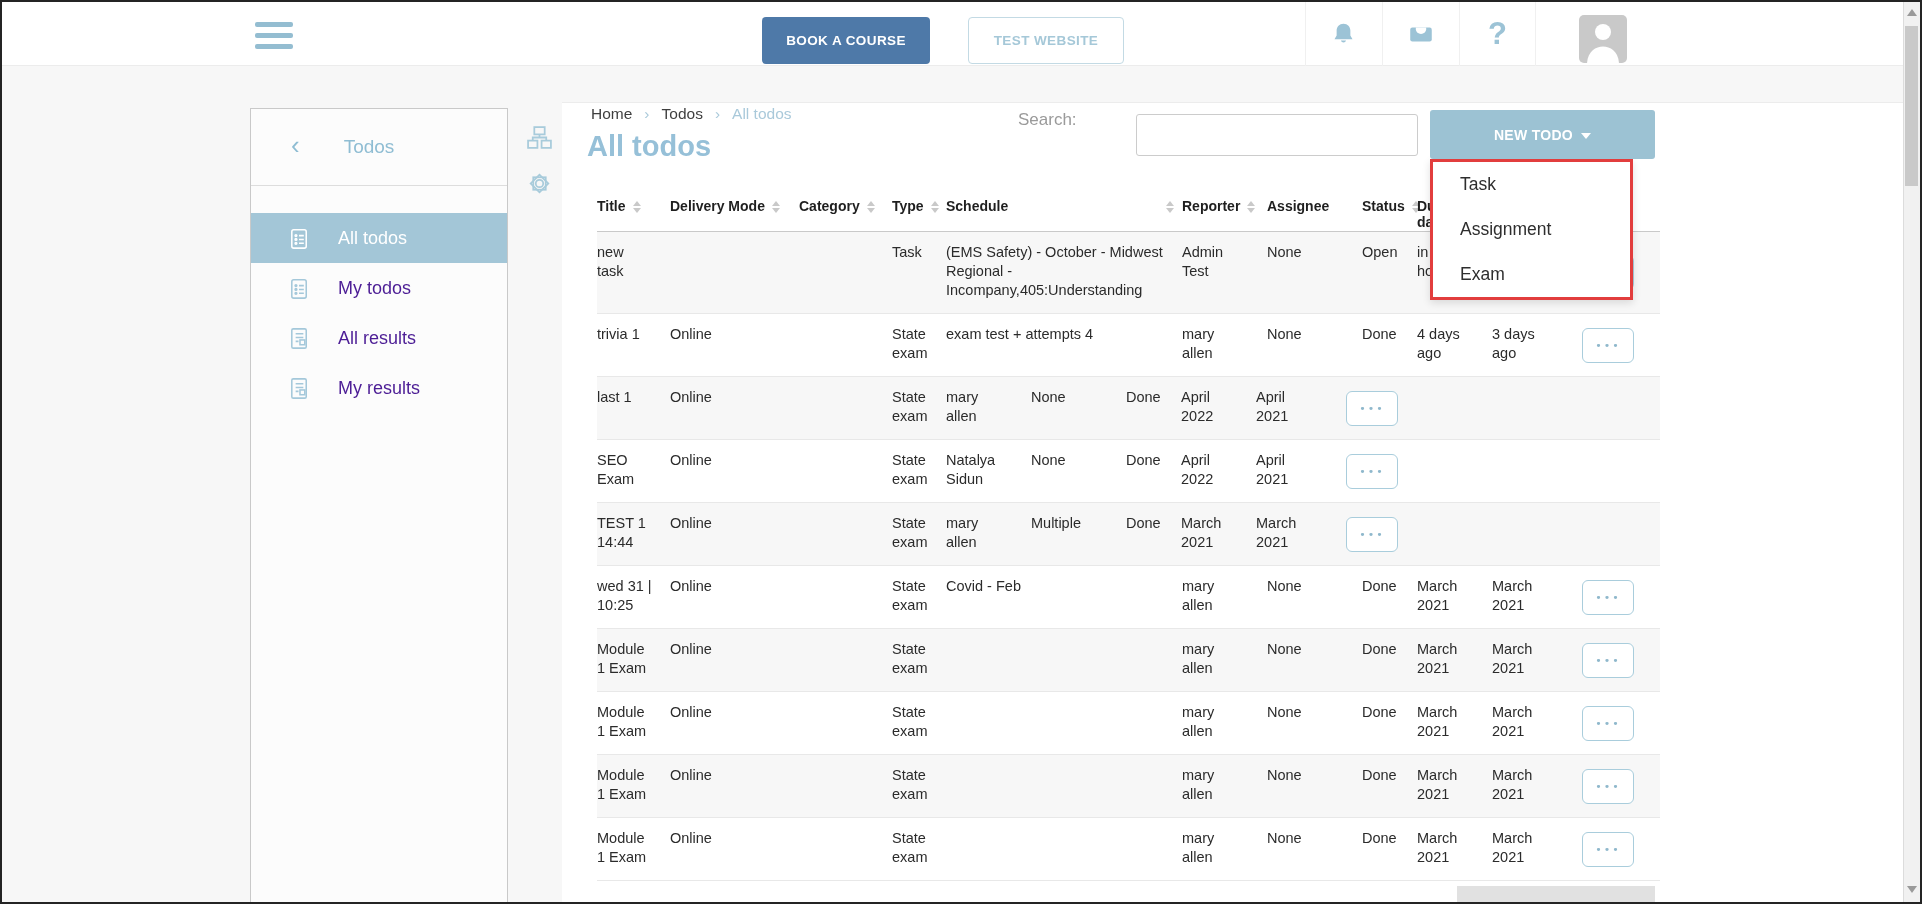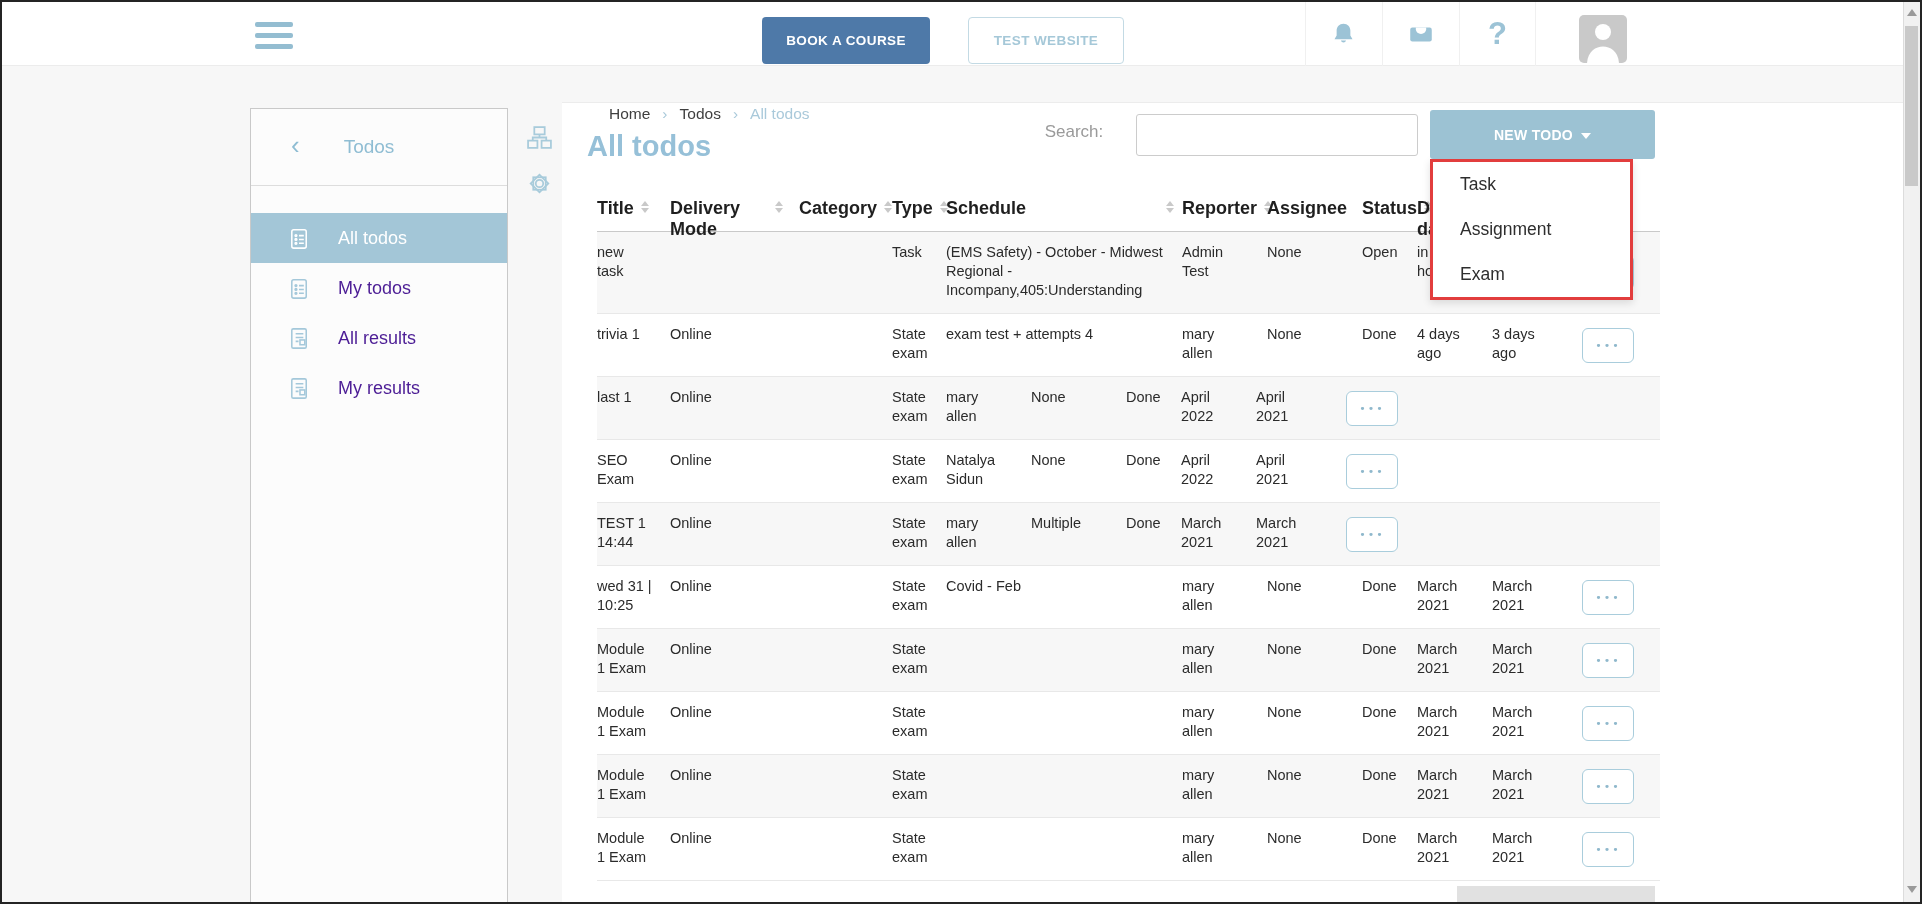--- a/index.html
+++ b/index.html
@@ -31,36 +31,36 @@
   .sb-items{margin-top:27px}
   .sb-item{height:50px;display:flex;align-items:center;padding-left:36px;gap:26px;color:#4c1d95;font-size:18px;cursor:pointer}
   .sb-item svg{color:#a4c8da;flex:0 0 auto}
   .sb-item.sel{background:#a3c6d7;color:#fff}
   .sb-item.sel svg{color:#fff}
 
   
   .strip-icon{position:absolute;left:522px;width:30px;height:30px;display:flex;align-items:center;justify-content:center;cursor:pointer}
 
   
-  .breadcrumb{position:absolute;left:607px;top:103px;font-size:15.5px;display:flex;gap:12px;align-items:center;z-index:6}
+  .breadcrumb{position:absolute;left:589px;top:103px;font-size:15.5px;display:flex;gap:12px;align-items:center;z-index:6}
   .bc-link{color:#3f3f3f;cursor:pointer}
   .bc-sep{color:#a9c9da}
   .bc-cur{color:#a9c9da}
   .page-title{position:absolute;left:585px;top:128px;font-size:29px;font-weight:bold;color:#96c0d8;z-index:6}
-  .search-label{position:absolute;left:1016px;top:120px;width:112px;text-align:center;color:#9a9a9a;font-size:17px;z-index:6}
+  .search-label{position:absolute;left:1016px;top:108px;width:112px;text-align:left;color:#9a9a9a;font-size:17px;z-index:6}
   .search-input{position:absolute;left:1134px;top:112px;width:282px;height:42px;border:1px solid #ccc;border-radius:3px;background:#fff;font-size:15px;padding:0 10px;z-index:6;font-family:"Liberation Sans",sans-serif}
   .nt-btn{position:absolute;left:1428px;top:108px;width:225px;height:49px;background:#9cc2d3;border:none;border-radius:3px;color:#fff;font-family:"Liberation Sans",sans-serif;font-size:14px;font-weight:bold;letter-spacing:.3px;cursor:pointer;z-index:31}
   .nt-caret{display:inline-block;width:0;height:0;border-left:5px solid transparent;border-right:5px solid transparent;border-top:6px solid #fff;margin-left:8px;vertical-align:1px}
   .nt-dd{position:absolute;left:1428px;top:157px;width:203px;height:141px;background:#fff;border:3px solid #e23d3d;box-shadow:0 3px 8px rgba(0,0,0,.12);z-index:30}
   .nt-item{height:45px;display:flex;align-items:center;padding-left:27px;font-size:17.5px;color:#2e2e2e;cursor:pointer}
 
   
   .table{position:absolute;left:595px;top:196px;width:1063px;z-index:6}
   .thead{display:flex;align-items:flex-start;height:34px;border-bottom:1px solid #c9c9c9}
-  .th{font-size:18px;font-weight:bold;color:#1f1f1f;display:flex;align-items:flex-start}
+  .th{font-size:14px;font-weight:bold;color:#1f1f1f;display:flex;align-items:flex-start}
   .th.spread{justify-content:space-between}
   .sort{display:inline-flex;flex-direction:column;gap:2px;margin-left:7px;margin-top:3px}
   .sort i{width:0;height:0;border-left:4.5px solid transparent;border-right:4.5px solid transparent}
   .sort .up{border-bottom:5px solid #c9c9c9}
   .sort .dn{border-top:5px solid #c9c9c9}
   .tr{display:flex;height:63px;border-bottom:1px solid #e8e8e8;overflow:hidden;background:#fff}
   .tr.odd{background:#f7f7f7}
   .tr.first{height:82px}
   .td{font-size:14.5px;color:#2b2b2b;padding-top:11px;line-height:1.32;white-space:pre-line}
   .c0{width:73px;padding-right:18px}

